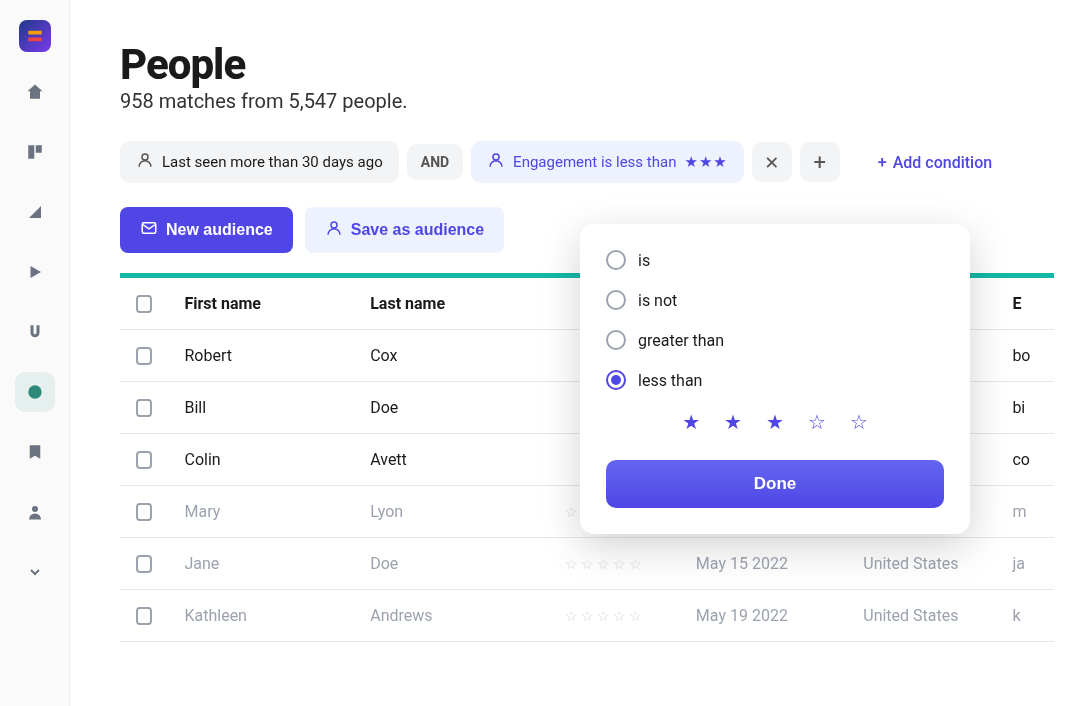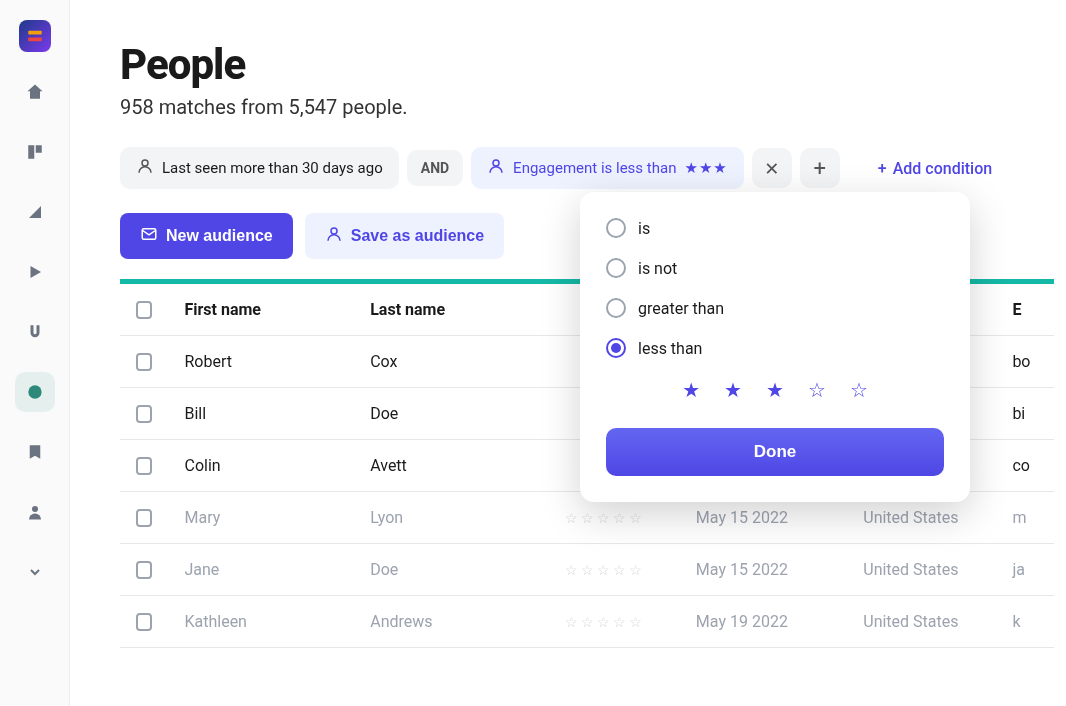--- a/index.html
+++ b/index.html
@@ -5,21 +5,21 @@
 * { box-sizing: border-box; margin: 0; padding: 0; }
 body { font-family: -apple-system, BlinkMacSystemFont, "Segoe UI", Roboto, sans-serif; background: #fff; color: #1a1a1a; width: 1066px; height: 706px; overflow: hidden; position: relative; }
 .app { display: flex; height: 100%; }
 .sidebar { width: 70px; background: #fafafa; border-right: 1px solid #eee; display: flex; flex-direction: column; align-items: center; padding-top: 20px; gap: 20px; }
 .logo { width: 32px; height: 32px; background: linear-gradient(135deg,#1e3a8a,#7c3aed); border-radius: 8px; display: flex; align-items: center; justify-content: center; }
 .logo svg { width: 18px; height: 18px; }
 .nav-icon { width: 40px; height: 40px; display: flex; align-items: center; justify-content: center; border-radius: 10px; cursor: pointer; color: #6b7280; }
 .nav-icon.active { background: #e5f0ee; color: #2d8a7a; }
 .main { flex: 1; padding: 40px 12px 0 50px; overflow: hidden; position: relative; }
 h1 { font-size: 42px; font-weight: 800; letter-spacing: -1px; }
-.subtitle { font-size: 20px; color: #333; margin-top: 6px; margin-bottom: 28px; }
+.subtitle { font-size: 20px; color: #333; margin-bottom: 28px; }
 .filters { display: flex; align-items: center; gap: 8px; margin-bottom: 24px; flex-wrap: nowrap; }
 .pill { background: #f3f4f6; border-radius: 10px; padding: 10px 16px; display: flex; align-items: center; gap: 8px; font-size: 15px; color: #1a1a1a; cursor: pointer; }
 .pill .picon { color: #555; }
 .and-pill { background: #f3f4f6; padding: 10px 14px; border-radius: 10px; font-weight: 700; color: #555; font-size: 14px; text-align: right; }
 .pill-active { background: #eef2ff; color: #4f46e5; }
 .pill-active .picon { color: #4f46e5; }
 .stars-inline { color: #4f46e5; letter-spacing: 1px; }
 .x-btn { background: #f3f4f6; width: 40px; height: 40px; display: flex; align-items: center; justify-content: center; border-radius: 10px; cursor: pointer; color: #555; font-size: 18px; }
 .plus-btn { background: #f3f4f6; width: 40px; height: 40px; display: flex; align-items: center; justify-content: center; border-radius: 10px; cursor: pointer; color: #555; font-size: 22px; }
 .add-condition { color: #4f46e5; display: flex; align-items: center; gap: 6px; font-size: 16px; font-weight: 500; cursor: pointer; margin-left: 30px; }
@@ -34,21 +34,21 @@
 .c-check { width: 50px; display: flex; justify-content: center; }
 .c-first { width: 200px; }
 .c-last { width: 210px; }
 .c-eng { width: 140px; }
 .c-date { width: 180px; }
 .c-country { width: 160px; }
 .c-extra { width: 60px; }
 .checkbox { width: 18px; height: 18px; border: 2px solid #9ca3af; border-radius: 4px; cursor: pointer; }
 .star-row { display: flex; gap: 4px; color: #d1d5db; font-size: 14px; }
 .chev { margin-left: 6px; color: #6b7280; font-size: 12px; }
-.popover { position: absolute; top: 192px; left: 510px; width: 390px; background: #fff; border-radius: 14px; box-shadow: 0 12px 40px rgba(0,0,0,0.18); padding: 26px; z-index: 10; }
+.popover { position: absolute; top: 224px; left: 510px; width: 390px; background: #fff; border-radius: 14px; box-shadow: 0 12px 40px rgba(0,0,0,0.18); padding: 26px; z-index: 10; }
 .radio-row { display: flex; align-items: center; gap: 12px; margin-bottom: 20px; cursor: pointer; font-size: 16px; color: #1a1a1a; }
 .radio { width: 20px; height: 20px; border: 2px solid #9ca3af; border-radius: 50%; display: flex; align-items: center; justify-content: center; }
 .radio.selected { border-color: #4f46e5; }
 .radio.selected::after { content: ""; width: 10px; height: 10px; background: #4f46e5; border-radius: 50%; }
 .star-picker { display: flex; gap: 24px; justify-content: center; margin: 8px 0 26px 0; }
 .star-picker .star { cursor: pointer; color: #4f46e5; font-size: 20px; }
 .done-btn { width: 100%; background: linear-gradient(180deg,#6366f1,#4f46e5); color: #fff; border: none; border-radius: 10px; padding: 14px; font-size: 17px; font-weight: 700; cursor: pointer; }
 .th-flex { display: flex; align-items: center; }
 </style>
 </head>

